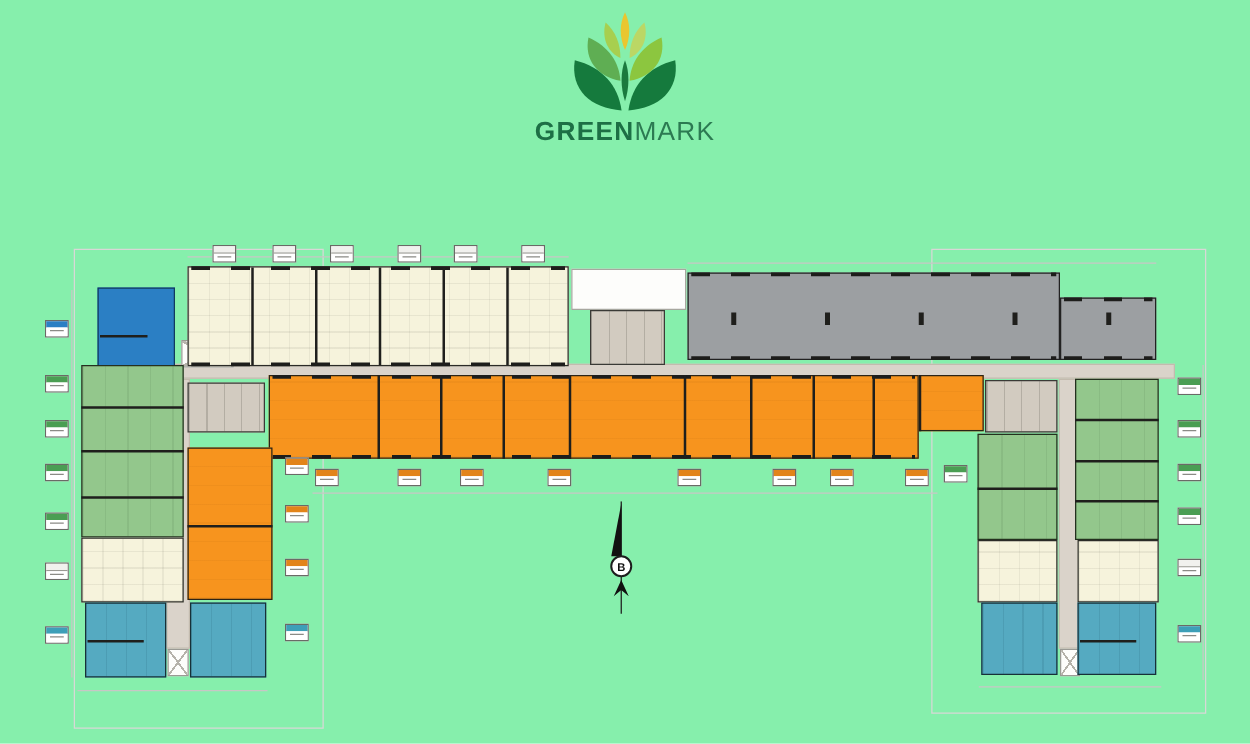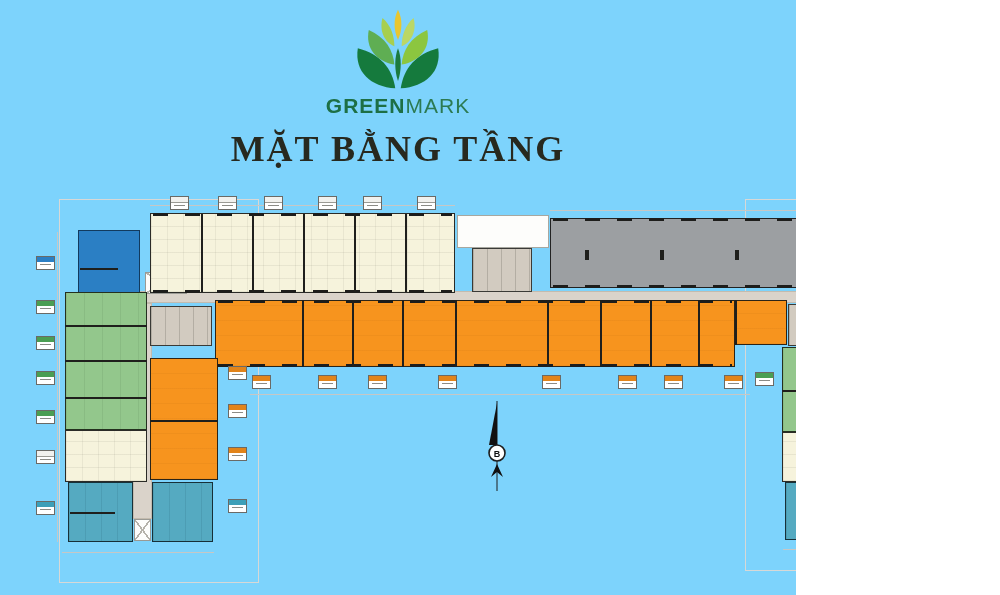--- a/index.html
+++ b/index.html
@@ -1,16 +1,16 @@
 <!DOCTYPE html>
 <html><head>
 <meta charset="utf-8">
 <style>
   html,body{margin:0;padding:0;background:#fff;}
-  #page{position:relative;width:796px;height:595px;background:#7dd3fc;overflow:hidden;
+  #page{position:relative;width:1000px;height:595px;background:#86efac;overflow:hidden;
         font-family:"Liberation Sans",sans-serif;}
 
   
   #logo{position:absolute;top:8px;left:50%;transform:translateX(-50%);}
   #brand{position:absolute;top:94px;width:100%;text-align:center;
          font-size:21px;letter-spacing:1px;color:#20714a;}
   #brand .bold{font-weight:bold;color:#1d6f45;}
   #brand .light{font-weight:normal;color:#2c7a52;}
   #main-title{position:absolute;top:128px;width:100%;text-align:center;
         font-family:"Liberation Serif",serif;font-weight:bold;font-size:36px;
@@ -77,21 +77,20 @@
     <path d="M50,44 C46,54 46,68 50,80 C54,68 54,54 50,44 Z" fill="#1b7a3e"></path>
     <path d="M46,62 C26,58 14,44 18,24 C36,32 45,46 46,62 Z" fill="#5fae53"></path>
     <path d="M54,62 C74,58 86,44 82,24 C64,32 55,46 54,62 Z" fill="#8cc63f"></path>
     <path d="M46,42 C36,38 29,26 33,11 C42,19 46,30 46,42 Z" fill="#a7cf4f"></path>
     <path d="M54,42 C64,38 71,26 67,11 C58,19 54,30 54,42 Z" fill="#bbd765"></path>
     <path d="M50,2 C45,12 45,24 50,35 C55,24 55,12 50,2 Z" fill="#e9c62f"></path>
   </svg>
 
   <div id="brand"><span class="bold">GREEN</span><span class="light">MARK</span></div>
 
-  <div id="main-title">MẶT BẰNG TẦNG</div>
 
   <div id="plan">
       <div class="faint" style="left: 59px; top: 199px; width: 198px; height: 382px;"></div>
       <div class="faint" style="left: 745px; top: 199px; width: 218px; height: 370px;"></div>
       <div class="dimline" style="left: 150px; top: 205px; width: 305px; height: 1px;"></div>
       <div class="dimline" style="left: 550px; top: 210px; width: 375px; height: 1px;"></div>
       <div class="dimline" style="left: 57px; top: 232px; width: 1px; height: 310px;"></div>
       <div class="dimline" style="left: 962px; top: 292px; width: 1px; height: 252px;"></div>
       <div class="dimline" style="left: 62px; top: 552px; width: 152px; height: 1px;"></div>
       <div class="dimline" style="left: 783px; top: 549px; width: 146px; height: 1px;"></div>

